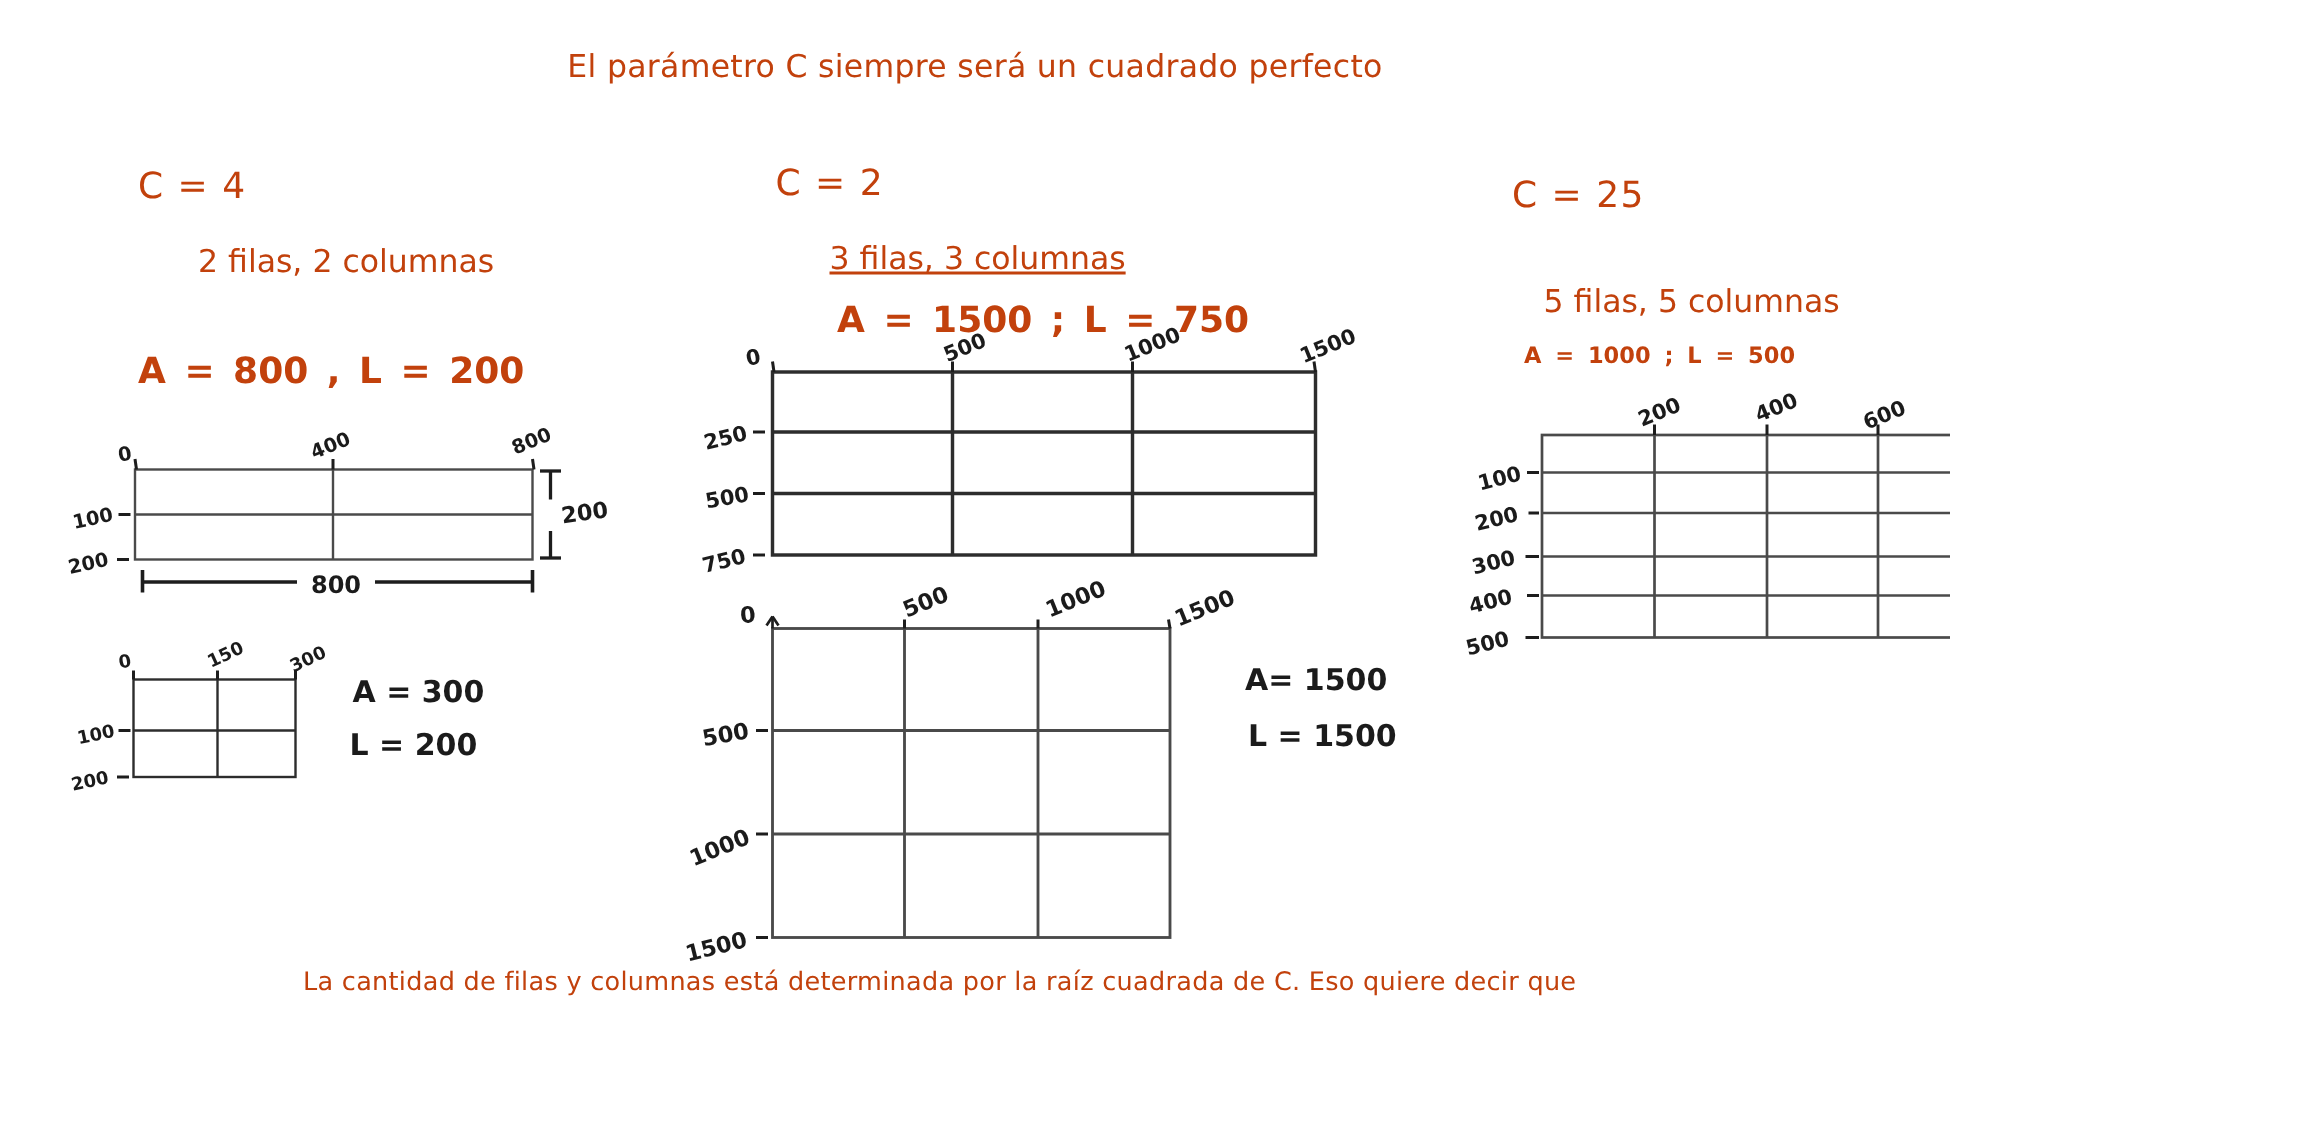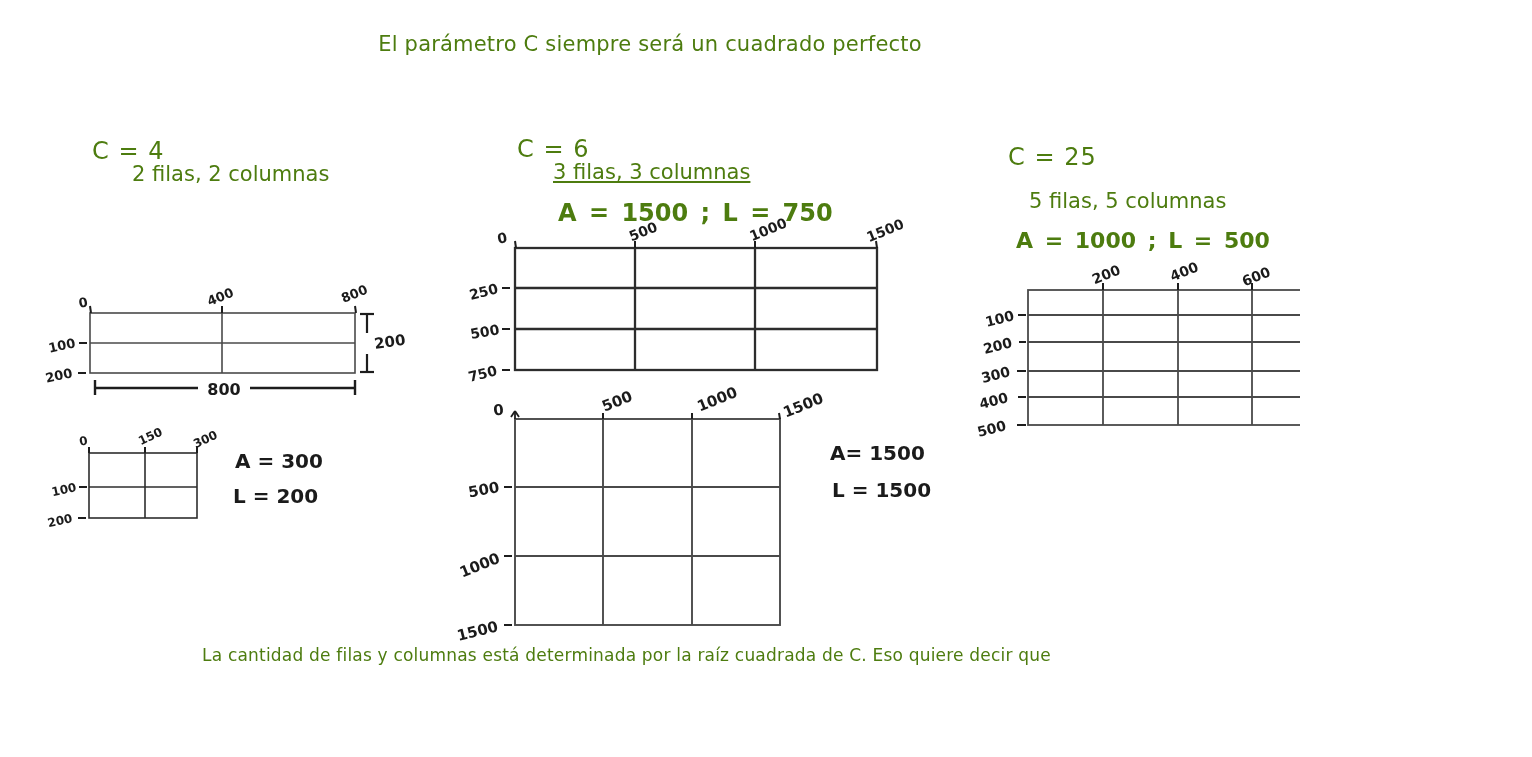--- a/index.html
+++ b/index.html
@@ -2,31 +2,31 @@
 <html><head>
 <meta charset="utf-8">
 <style>
   html, body { margin: 0; padding: 0; background: #ffffff; }
   .canvas {
     position: relative;
     width: 1300px;
     height: 757px;
     background: #ffffff;
     font-family: "DejaVu Sans", sans-serif;
-    color: #4d7c0f;
+    color: #c2410c;
     overflow: hidden;
   }
   .abs { position: absolute; white-space: nowrap; }
   .title {
     left: 0; right: 0; top: 32px;
     text-align: center;
     font-size: 21px;
     letter-spacing: 0.2px;
   }
-  .heading { font-size: 24px; letter-spacing: 1px; margin-top: 27px; }
+  .heading { font-size: 24px; letter-spacing: 1px; }
   .sub { font-size: 21px; }
   .formula { font-size: 24px; font-weight: 700; word-spacing: 4px; }
   .footer-line { font-size: 17px; letter-spacing: 0.2px; }
   svg { position: absolute; overflow: visible; }
   svg text {
     fill: #1b1b1b;
     font-family: "DejaVu Sans", sans-serif;
     font-weight: 600;
   }
   .gridline  { stroke: #4a4a4a; fill: none; }
@@ -36,20 +36,21 @@
 </style>
 </head>
 <body>
 
 <div class="canvas">
 
   <div class="abs title">El parámetro C siempre será un cuadrado perfecto</div>
 
   <div class="abs heading" style="left:92px; top:110px;">C = 4</div>
   <div class="abs sub" style="left:132px; top:162px;">2 filas, 2 columnas</div>
+  <div class="abs formula" style="left:92px; top:233px;">A = 800 ,  L = 200</div>
 
   <svg style="left:50px; top:283px;" width="360" height="130" viewBox="0 0 360 130">
     <g class="gridline" stroke-width="1.6">
       <rect x="40" y="30" width="265" height="60"></rect>
       <line x1="172" y1="30" x2="172" y2="90"></line>
       <line x1="40" y1="60" x2="305" y2="60"></line>
     </g>
     <g class="tick" stroke-width="2">
       <line x1="40" y1="23" x2="41" y2="30"></line>
       <line x1="172" y1="23" x2="172" y2="30"></line>
@@ -93,21 +94,21 @@
     </g>
     <text x="29" y="27" font-size="12" text-anchor="middle" transform="rotate(-10 29 27)">0</text>
     <text x="97" y="22" font-size="12" text-anchor="middle" transform="rotate(-25 97 22)">150</text>
     <text x="152" y="25" font-size="12" text-anchor="middle" transform="rotate(-25 152 25)">300</text>
     <text x="22" y="73" font-size="12" text-anchor="end" transform="rotate(-12 22 73)">100</text>
     <text x="18" y="104" font-size="12" text-anchor="end" transform="rotate(-12 18 104)">200</text>
     <text x="180" y="50" font-size="20">A = 300</text>
     <text x="178" y="85" font-size="20">L = 200</text>
   </svg>
 
-  <div class="abs heading" style="left:517px; top:108px;">C = 6</div>
+  <div class="abs heading" style="left:517px; top:108px;">C = 2</div>
   <div class="abs sub" style="left:553px; top:160px;text-decoration:underline;">3 filas, 3 columnas</div>
   <div class="abs formula" style="left:558px; top:199px;">A = 1500 ;  L = 750</div>
 
   <svg style="left:455px; top:212px;" width="465" height="175" viewBox="0 0 465 175">
     <g class="gridline2" stroke-width="2.3">
       <rect x="60" y="36" width="362" height="122"></rect>
       <line x1="180" y1="36" x2="180" y2="158"></line>
       <line x1="300" y1="36" x2="300" y2="158"></line>
       <line x1="60" y1="76" x2="422" y2="76"></line>
       <line x1="60" y1="117" x2="422" y2="117"></line>
@@ -157,21 +158,21 @@
     <text x="367" y="25" font-size="15" text-anchor="middle" transform="rotate(-22 367 25)">1500</text>
     <text x="62" y="107" font-size="15" text-anchor="end" transform="rotate(-10 62 107)">500</text>
     <text x="63" y="177" font-size="15" text-anchor="end" transform="rotate(-22 63 177)">1000</text>
     <text x="61" y="246" font-size="15" text-anchor="end" transform="rotate(-14 61 246)">1500</text>
     <text x="392" y="75" font-size="20">A= 1500</text>
     <text x="394" y="112" font-size="20">L = 1500</text>
   </svg>
 
   <div class="abs heading" style="left:1008px; top:116px;">C = 25</div>
   <div class="abs sub" style="left:1029px; top:169px;margin-top:20px;">5 filas, 5 columnas</div>
-  <div class="abs formula" style="left:1016px; top:228px; font-size:22px;">A = 1000  ;   L = 500</div>
+  <div class="abs formula" style="left:1016px; top:228px; font-size:15px;">A = 1000  ;   L = 500</div>
 
   <svg style="left:975px; top:250px;" width="490" height="210" viewBox="0 0 490 210">
     <g class="gridline" stroke-width="1.8">
       <rect x="53" y="40" width="375" height="135"></rect>
       <line x1="128" y1="40" x2="128" y2="175"></line>
       <line x1="203" y1="40" x2="203" y2="175"></line>
       <line x1="277" y1="40" x2="277" y2="175"></line>
       <line x1="352" y1="40" x2="352" y2="175"></line>
       <line x1="53" y1="65" x2="428" y2="65"></line>
       <line x1="53" y1="92" x2="428" y2="92"></line>

